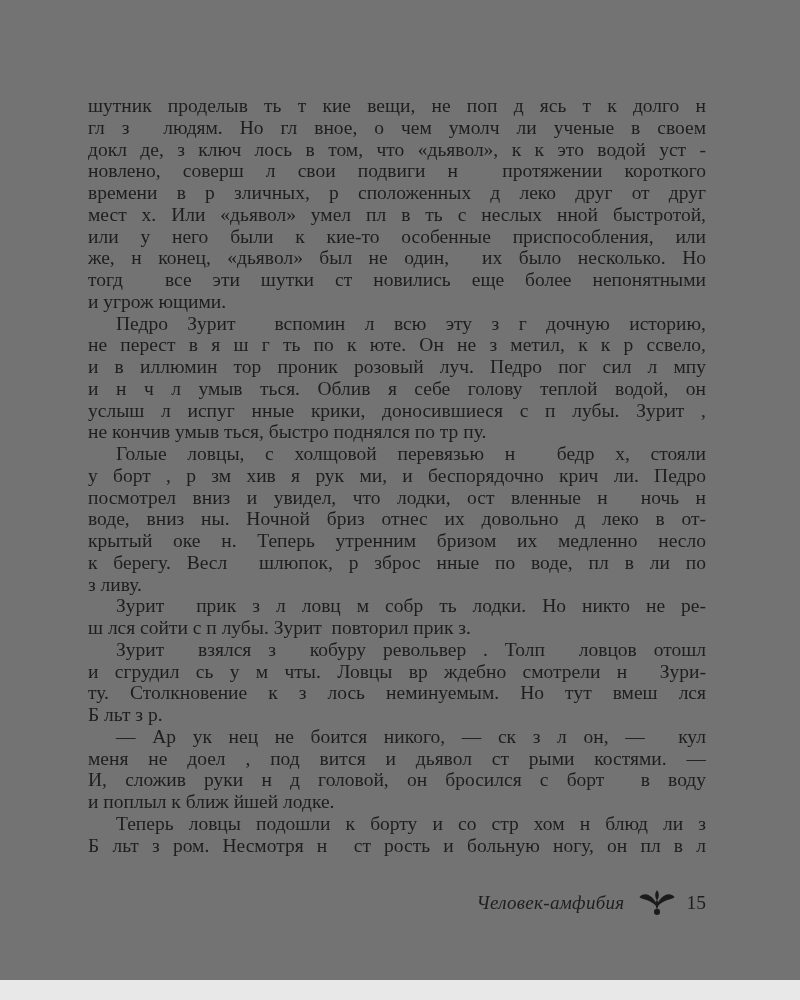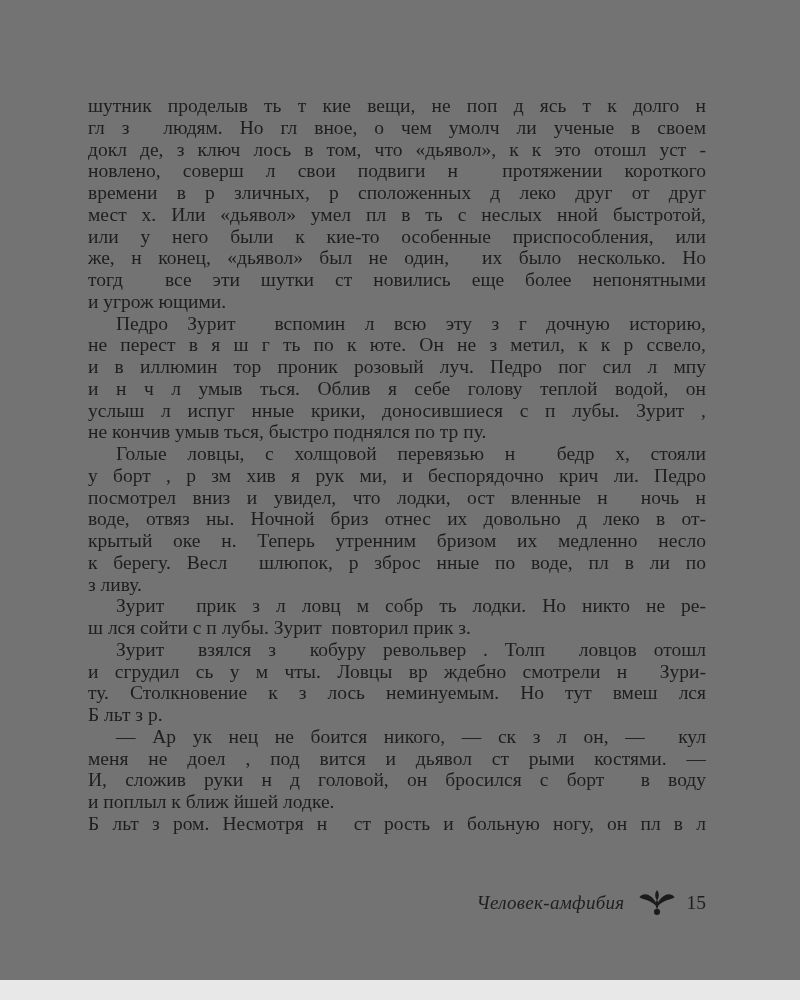--- a/index.html
+++ b/index.html
@@ -64,51 +64,52 @@
   }
 </style>
 </head>
 <body>
 
 <div class="page">
 
   <main class="textblock">
     <p class="ln">шутник проделыв ть т кие вещи, не поп д ясь т к долго н</p>
     <p class="ln">гл з &nbsp;людям. Но гл вное, о чем умолч ли ученые в своем</p>
-    <p class="ln">докл де, з ключ лось в том, что «дьявол», к к это отошл уст -</p>
+    <p class="ln">докл де, з ключ лось в том, что «дьявол», к к это водой уст -</p>
     <p class="ln">новлено, соверш л свои подвиги н &nbsp;протяжении короткого</p>
     <p class="ln">времени в р зличных, р сположенных д леко друг от друг</p>
     <p class="ln">мест х. Или «дьявол» умел пл в ть с неслых нной быстротой,</p>
     <p class="ln">или у него были к кие-то особенные приспособления, или</p>
     <p class="ln">же, н конец, «дьявол» был не один, &nbsp;их было несколько. Но</p>
     <p class="ln">тогд &nbsp;все эти шутки ст новились еще более непонятными</p>
     <p class="ln end">и угрож ющими.</p>
     <p class="ln ind">Педро Зурит &nbsp;вспомин л всю эту з г дочную историю,</p>
     <p class="ln">не перест в я ш г ть по к юте. Он не з метил, к к р ссвело,</p>
     <p class="ln">и в иллюмин тор проник розовый луч. Педро пог сил л мпу</p>
     <p class="ln">и н ч л умыв ться. Облив я себе голову теплой водой, он</p>
     <p class="ln">услыш л испуг нные крики, доносившиеся с п лубы. Зурит ,</p>
     <p class="ln end">не кончив умыв ться, быстро поднялся по тр пу.</p>
     <p class="ln ind">Голые ловцы, с холщовой перевязью н &nbsp;бедр х, стояли</p>
     <p class="ln">у борт , р зм хив я рук ми, и беспорядочно крич ли. Педро</p>
     <p class="ln">посмотрел вниз и увидел, что лодки, ост вленные н &nbsp;ночь н</p>
-    <p class="ln">воде, отвяз ны. Ночной бриз отнес их довольно д леко в от-</p>
+    <p class="ln">воде, вниз ны. Ночной бриз отнес их довольно д леко в от-</p>
     <p class="ln">крытый оке н. Теперь утренним бризом их медленно несло</p>
     <p class="ln">к берегу. Весл &nbsp;шлюпок, р зброс нные по воде, пл в ли по</p>
     <p class="ln end">з ливу.</p>
     <p class="ln ind">Зурит &nbsp;прик з л ловц м собр ть лодки. Но никто не ре-</p>
     <p class="ln end">ш лся сойти с п лубы. Зурит &nbsp;повторил прик з.</p>
     <p class="ln ind">Зурит &nbsp;взялся з &nbsp;кобуру револьвер . Толп &nbsp;ловцов отошл</p>
     <p class="ln">и сгрудил сь у м чты. Ловцы вр ждебно смотрели н &nbsp;Зури-</p>
     <p class="ln">ту. Столкновение к з лось неминуемым. Но тут вмеш лся</p>
     <p class="ln end">Б льт з р.</p>
     <p class="ln ind">— Ар ук нец не боится никого, — ск з л он, — &nbsp;кул</p>
     <p class="ln">меня не доел , под вится и дьявол ст рыми костями. —</p>
     <p class="ln">И, сложив руки н д головой, он бросился с борт &nbsp;в воду</p>
     <p class="ln end">и поплыл к ближ йшей лодке.</p>
+    <p class="ln ind">Теперь ловцы подошли к борту и со стр хом н блюд ли з</p>
     <p class="ln">Б льт з ром. Несмотря н &nbsp;ст рость и больную ногу, он пл в л</p>
   </main>
 
   <footer class="footer">
     <span class="running-title">Человек-амфибия</span><span class="orn">
       <svg viewBox="0 0 34 24" width="36" height="25" xmlns="http://www.w3.org/2000/svg" aria-hidden="true">
         <g fill="#1b1b1b">
           <path d="M16.6,13.2 C12.5,4.5 4.5,1.5 0.2,6.8 C1.0,7.8 2.2,8.3 3.6,8.6 C8.4,9.6 12.4,11.6 16.6,15.6 Z"></path>
           <path d="M17.4,13.2 C21.5,4.5 29.5,1.5 33.8,6.8 C33.0,7.8 31.8,8.3 30.4,8.6 C25.6,9.6 21.6,11.6 17.4,15.6 Z"></path>
           <path d="M17,0 C19.4,3.2 19.4,6.4 17,10.2 C14.6,6.4 14.6,3.2 17,0 Z"></path>

